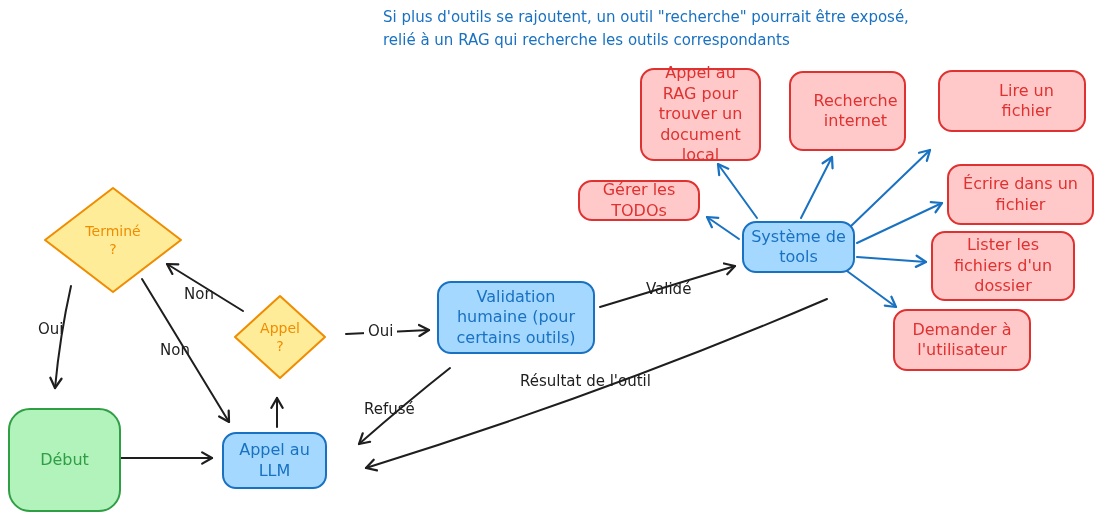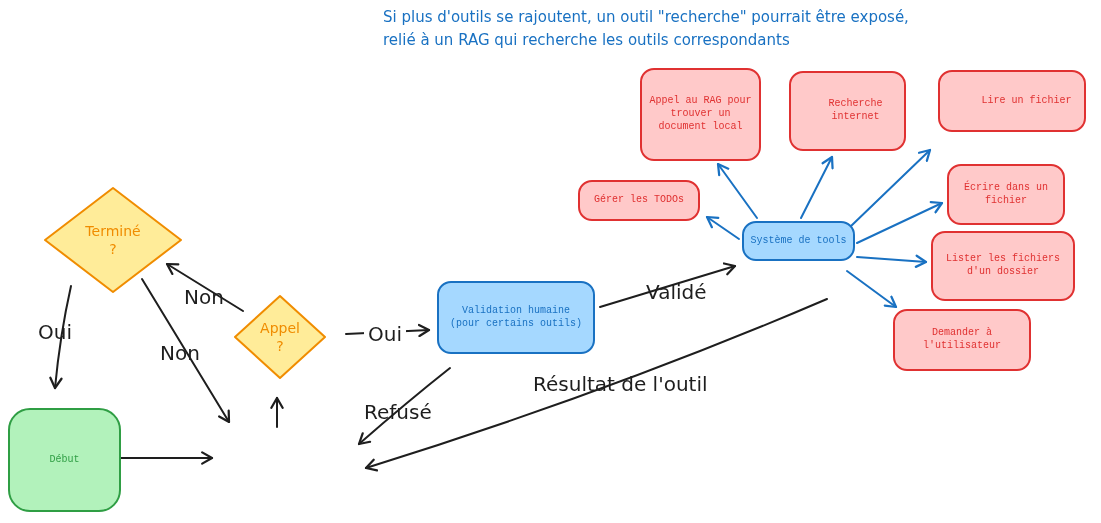--- a/index.html
+++ b/index.html
@@ -28,24 +28,23 @@
 
   .node {
     position: absolute;
     box-sizing: border-box;
     display: flex;
     align-items: center;
     justify-content: center;
     text-align: center;
     border: 2px solid;
     border-radius: 14px;
-    font-size: 10px;
+    font-size: 16px;
     line-height: 1.28;
     padding: 4px 8px;
-    font-family: Liberation Mono, monospace;
   }
   .node.green {
     background: var(--green-fill, #b2f2bb);
     border-color: var(--green-stroke, #2f9e44);
     color: var(--green-stroke, #2f9e44);
     border-radius: 22px;
   }
   .node.blue {
     background: var(--blue-fill, #a5d8ff);
     border-color: var(--blue-stroke, #1971c2);
@@ -70,21 +69,21 @@
     position: absolute;
     left: 383px;
     top: 6px;
     color: var(--blue-stroke, #1971c2);
     font-size: 15px;
     line-height: 1.55;
     white-space: nowrap;
   }
   .edge-label {
     position: absolute;
-    font-size: 20px;
+    font-size: 15px;
     color: var(--ink, #1e1e1e);
     white-space: nowrap;
   }
   .edge-label.on-line { background: var(--bg, #ffffff); padding: 0 4px; }
 </style>
 </head>
 <body>
 
 <div class="canvas">
 
@@ -122,61 +121,64 @@
 
   <div class="annotation">
     <div>Si plus d'outils se rajoutent, un outil "recherche" pourrait être exposé,</div>
     <div>relié à un RAG qui recherche les outils correspondants</div>
   </div>
 
   <div class="node green" style="left:8px; top:408px; width:113px; height:104px;">
     <span>Début</span>
   </div>
 
+  <div class="node blue" style="left:222px; top:432px; width:105px; height:57px;">
+    <span>Appel au LLM</span>
+  </div>
 
   <div class="node blue" style="left:437px; top:281px; width:158px; height:73px;">
     <span>Validation humaine (pour certains outils)</span>
   </div>
 
-  <div class="node blue" style="left:742px; top:221px; width:113px; height:40px; padding:2px 6px;">
+  <div class="node blue" style="left:742px; top:221px; width:113px; height:52px; padding:2px 6px;">
     <span>Système de tools</span>
   </div>
 
   <div class="node red" style="left:640px; top:68px; width:121px; height:93px; padding:2px 6px;">
     <span>Appel au RAG pour trouver un document local</span>
   </div>
 
   <div class="node red" style="left:789px; top:71px; width:117px; height:80px;padding-left:24px;">
     <span>Recherche internet</span>
   </div>
 
   <div class="node red" style="left:938px; top:70px; width:148px; height:62px;padding-left:37px;">
     <span>Lire un fichier</span>
   </div>
 
   <div class="node red" style="left:578px; top:180px; width:122px; height:41px;">
     <span>Gérer les TODOs</span>
   </div>
 
-  <div class="node red" style="left:947px; top:164px; width:118px; height:61px;text-align:center;">
+  <div class="node red" style="left:947px; top:164px; width:147px; height:61px;text-align:center;">
     <span>Écrire dans un fichier</span>
   </div>
 
   <div class="node red" style="left:931px; top:231px; width:144px; height:70px; padding:16px 8px;">
     <span>Lister les fichiers d'un dossier</span>
   </div>
 
   <div class="node red" style="left:893px; top:309px; width:138px; height:62px;">
     <span>Demander à l'utilisateur</span>
   </div>
 
   <div class="diamond-label" style="left:82px; top:213px; width:62px; height:54px;">Terminé ?</div>
   <div class="diamond-label" style="left:261px; top:311px; width:38px; height:52px;">Appel ?</div>
 
   <div class="edge-label" style="left:38px; top:320px;">Oui</div>
   <div class="edge-label" style="left:184px; top:285px;">Non</div>
   <div class="edge-label" style="left:160px; top:341px;">Non</div>
   <div class="edge-label on-line" style="left:364px; top:322px;">Oui</div>
   <div class="edge-label" style="left:646px; top:280px;">Validé</div>
   <div class="edge-label" style="left:364px; top:400px;">Refusé</div>
-  <div class="edge-label" style="left:533px; top:372px;text-align:right;">Résultat de l'outil</div>
+  <div class="edge-label" style="left:520px; top:372px;text-align:right;">Résultat de l'outil</div>
 
 </div>
 
 </body></html>

